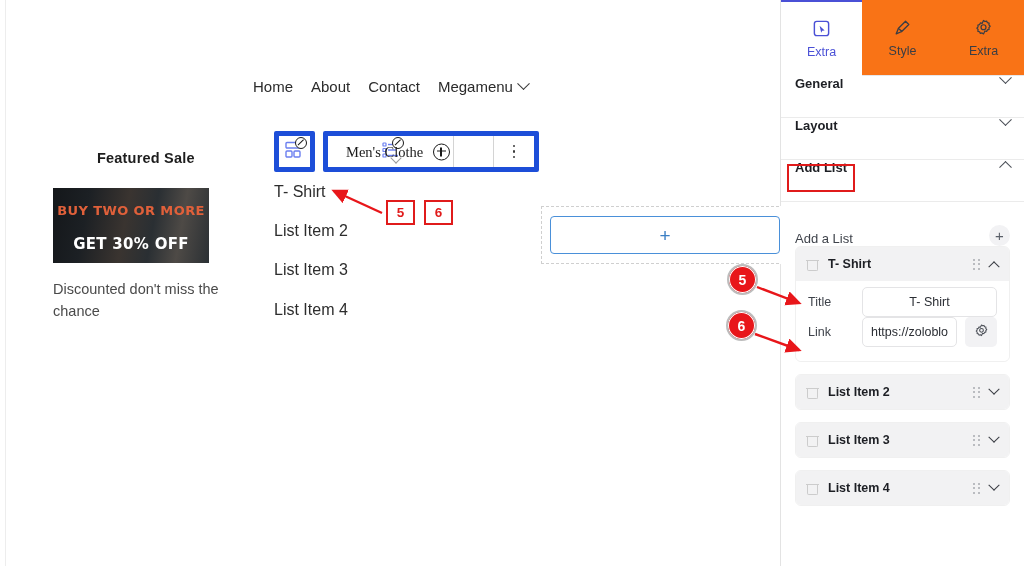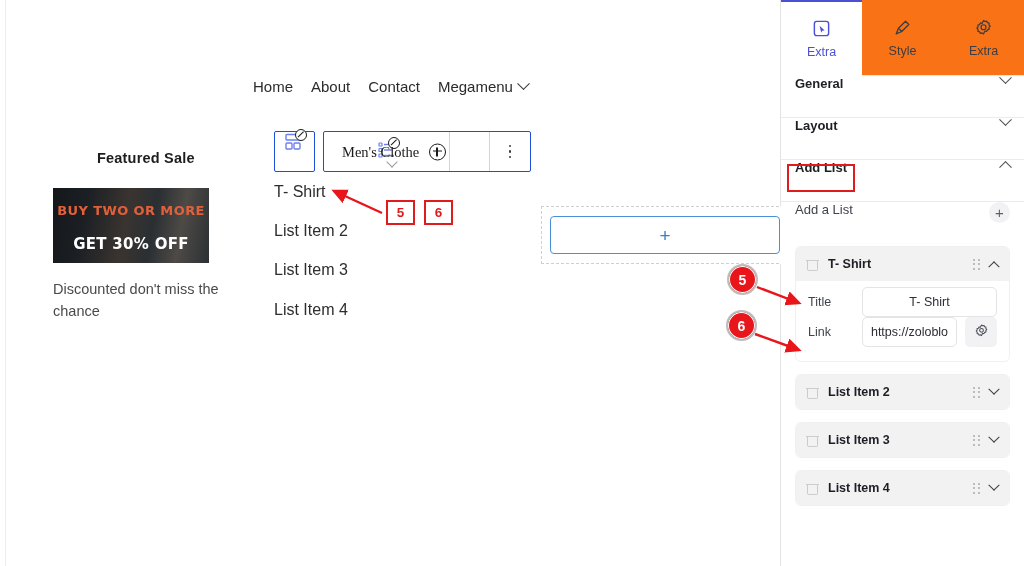--- a/index.html
+++ b/index.html
@@ -56,22 +56,22 @@
     white-space: nowrap; font-family: "DejaVu Sans", sans-serif; margin-top: 15px;
   }
   .promo-desc {
     position: absolute; left: 47px; top: 278px; width: 178px;
     font-size: 14.5px; color: #4a4a4a; line-height: 1.55;
   }
 
   
   .wtoolbar { position: absolute; left: 268px; top: 131px; display: flex; align-items: stretch; gap: 8px; }
   .tb-box {
-    background: #fff; border: 1px solid #1d4ed8; border-radius: 2px;
-    display: flex; align-items: flex-start; height: 41px;
+    background: #fff; border: 5px solid #1d4ed8; border-radius: 2px;
+    display: flex; align-items: center; height: 41px;
   }
   .tb-col { width: 41px; justify-content: center; }
   .tb-main { padding: 0; }
   .tb-seg {
     display: flex; align-items: center; justify-content: center;
     height: 100%; padding: 0 9px; position: relative;
   }
   .tb-seg + .tb-seg { border-left: 1px solid #d4d4d4; }
   .tb-label-seg { min-width: 125px; position: relative; }
   .tb-wlabel {
@@ -168,21 +168,21 @@
   }
   .chev.up { transform: rotate(-135deg) translate(-2px,-2px); }
 
   .addlist-wrap { position: relative; }
   .addlist-hl {
     position: absolute; left: 6px; top: 4px; width: 68px; height: 28px;
     border: 2px solid #e01b1b;
   }
 
   .addalist {
-    height: 44px; display: flex; align-items: flex-start; justify-content: space-between;
+    height: 44px; display: flex; align-items: flex-end; justify-content: space-between;
     padding: 0 14px; font-size: 13px; color: #3f434b;
   }
   .plus-btn {
     width: 21px; height: 21px; border-radius: 50%; background: #f2f2f4;
     display: flex; align-items: center; justify-content: center;
     color: #5a5f68; font-size: 15px; line-height: 1; cursor: pointer;
   }
 
   .item-card {
     margin: 0 14px 12px 14px; background: #fafafa; border-radius: 6px;

